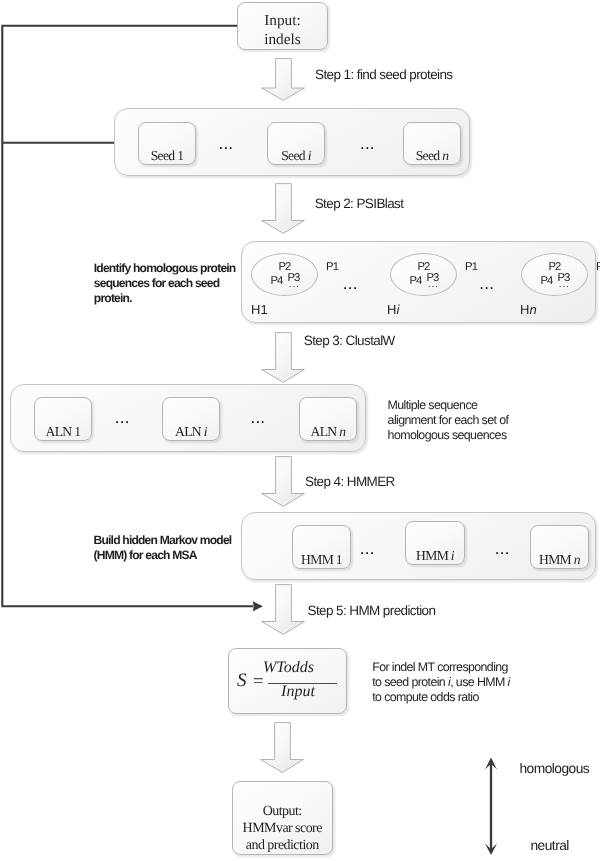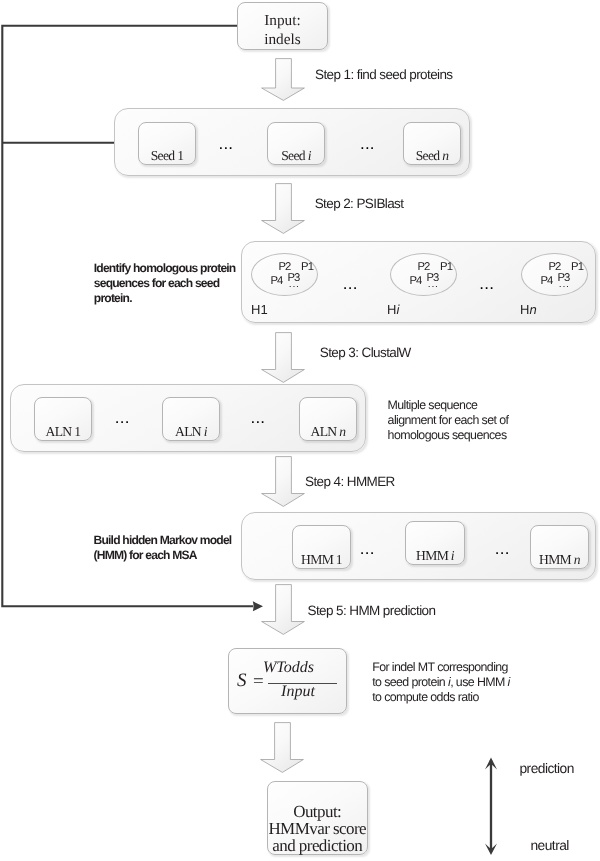--- a/index.html
+++ b/index.html
@@ -12,21 +12,21 @@
   .grp{position:absolute;box-sizing:border-box;border:1px solid #c4c4c4;border-radius:14px;
        background:linear-gradient(150deg,#fdfdfd 0%,#f7f7f7 50%,#eeeeee 100%);
        box-shadow:1.5px 1.5px 2px rgba(0,0,0,0.10);}
   .label{position:absolute;white-space:pre;}
   .dots{position:absolute;font-size:17px;color:#000;letter-spacing:0.2px;line-height:1;}
   svg{position:absolute;overflow:visible;}
   .ell{position:absolute;width:67px;height:43px;box-sizing:border-box;
        border:1px solid #bdbdbd;border-radius:50%;
        background:linear-gradient(150deg,#fdfdfd 0%,#fafafa 50%,#f1f1f1 100%);}
   .ell .p{position:absolute;font-size:11.3px;letter-spacing:-0.9px;line-height:1;color:#231f20;}
-  .ell .p1{left:1px;top:7.8px;padding-left:48px;}
+  .ell .p1{left:26px;top:7.8px;padding-left:48px;}
   .ell .p2{left:26.4px;top:7.8px;}
   .ell .p4{left:18.4px;top:21.8px;}
   .ell .p3{left:35.4px;top:19.3px;}
   .ell .pd{left:36.8px;top:25.3px;letter-spacing:0.7px;font-size:10.5px;}
   .hname{position:absolute;font-size:13px;}
 </style>
 </head>
 <body>
 
 <svg style="left:0;top:0;width:600px;height:861px">
@@ -64,21 +64,21 @@
 </svg>
 <svg class="barrow" style="left:261px;top:584px;width:44px;height:51px" viewBox="0 0 44 51">
   <path d="M 14.6 0.6 L 30.4 0.6 L 30.4 37.5 L 43.4 37.5 L 22.4 50.4 L 0.6 37.5 L 14.6 37.5 Z" fill="url(#agrad)" stroke="#9a9a9a" stroke-width="0.75"></path>
 </svg>
 <svg class="barrow" style="left:260px;top:722px;width:44px;height:51px" viewBox="0 0 44 51">
   <path d="M 14.6 0.6 L 30.4 0.6 L 30.4 37.5 L 43.4 37.5 L 22.4 50.4 L 0.6 37.5 L 14.6 37.5 Z" fill="url(#agrad)" stroke="#9a9a9a" stroke-width="0.75"></path>
 </svg>
 
 <div class="label" style="left:315px;top:67px;font-size:13.5px;letter-spacing:-0.6px;">Step 1: find seed proteins</div>
 <div class="label" style="left:314.7px;top:195.8px;font-size:13.5px;letter-spacing:-0.6px;">Step 2: PSIBlast</div>
-<div class="label" style="left:303.8px;top:345px;font-size:13.5px;letter-spacing:-0.6px;margin-left:16px;">Step 3: ClustalW</div>
+<div class="label" style="left:303.8px;top:333px;font-size:13.5px;letter-spacing:-0.6px;">Step 3: ClustalW</div>
 <div class="label" style="left:305px;top:474.2px;font-size:13.5px;letter-spacing:-0.6px;">Step 4: HMMER</div>
 <div class="label" style="left:307.5px;top:602.5px;font-size:13.5px;letter-spacing:-0.6px;">Step 5: HMM prediction</div>
 
 <div class="grp" style="left:114px;top:108px;width:356px;height:68px;"></div>
 <div class="rbox" style="left:138px;top:122px;width:58px;height:43px;font-size:13.6px;letter-spacing:-0.65px;">
   <span>Seed 1</span>
   </div>
 <div class="dots" style="left:218.5px;top:134.5px;">...</div>
 <div class="rbox" style="left:267px;top:122px;width:58px;height:43px;font-size:13.6px;letter-spacing:-0.65px;">
   <span>Seed <i>i</i></span>
@@ -152,25 +152,25 @@
 
 <div class="rbox" style="left:228px;top:648px;width:119px;height:66px;"></div>
 <div style="position:absolute;left:237px;top:670px;font-family:'Liberation Serif',serif;font-style:italic;font-size:19px;">S</div>
 <div style="position:absolute;left:253px;top:671px;font-family:'Liberation Serif',serif;font-size:19px;">=</div>
 <div style="position:absolute;left:263px;top:659px;width:69px;font-family:'Liberation Serif',serif;font-style:italic;font-size:16px;">WTodds</div>
 <div style="position:absolute;left:267.5px;top:682.5px;width:69px;height:1.2px;background:#4a4a4a;"></div>
 <div style="position:absolute;left:263.5px;top:683px;width:69px;text-align:center;font-family:'Liberation Serif',serif;font-style:italic;font-size:16px;">Input</div>
 
 <div class="label" style="left:372.2px;top:660.4px;width:142px;font-size:12.4px;letter-spacing:-0.6px;line-height:14.75px;white-space:normal;">For indel MT corresponding to seed protein <i>i</i>, use HMM <i>i</i> to compute odds ratio</div>
 
-<div class="rbox" style="left:232px;top:781px;width:100.5px;height:74px;font-size:17px;letter-spacing:-0.55px;line-height:17px;padding-top:8px;margin-left:35px;">
+<div class="rbox" style="left:232px;top:781px;width:100.5px;height:74px;font-size:14px;letter-spacing:-0.55px;line-height:17px;padding-top:8px;">
   <span style="white-space:pre-line">Output:
 HMMvar score
 and prediction</span>
 </div>
 
 <svg style="left:480px;top:754px;width:24px;height:104px" viewBox="0 0 24 104">
   <path d="M 11 6 L 11 97" stroke="#3a3a3a" stroke-width="2.3" fill="none"></path>
   <path d="M 11 3.5 L 17.0 15.6 Q 13.1 11.6 11 10 Q 8.9 11.6 5.0 15.6 Z" fill="#3a3a3a"></path>
   <path d="M 11 101 L 17.0 89.6 Q 13.1 93.4 11 95 Q 8.9 93.4 5.0 89.6 Z" fill="#3a3a3a"></path>
 </svg>
-<div class="label" style="left:519.5px;top:761px;font-size:13.8px;letter-spacing:-0.55px;">prediction</div>
+<div class="label" style="left:519.5px;top:761px;font-size:13.8px;letter-spacing:-0.55px;">homologous</div>
 <div class="label" style="left:530.5px;top:837.5px;font-size:13.8px;letter-spacing:-0.55px;">neutral</div>
 
 </body></html>

